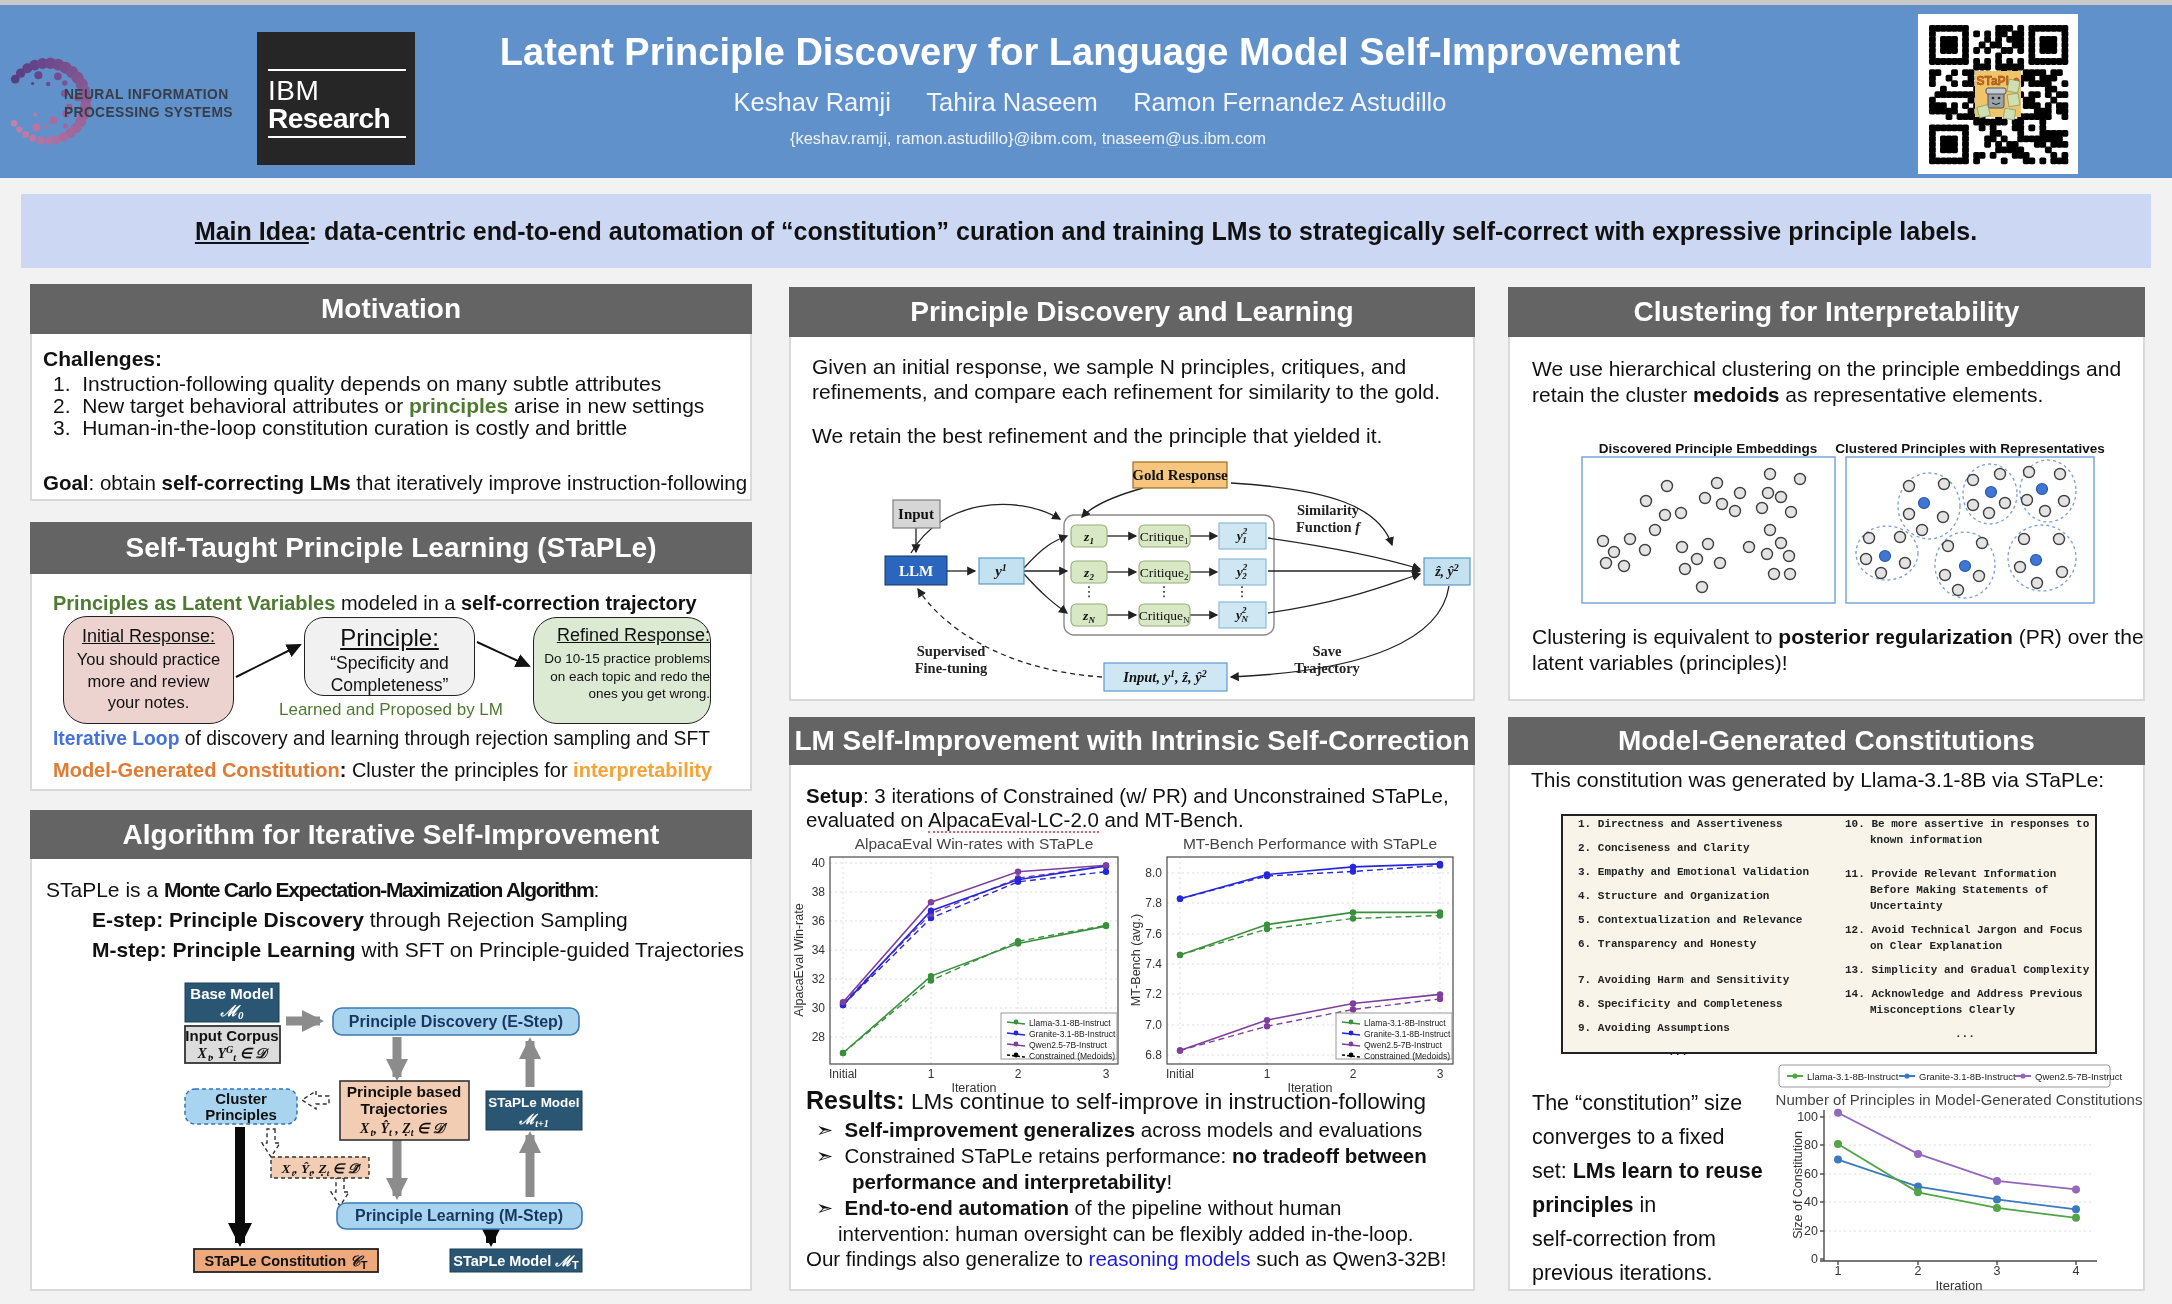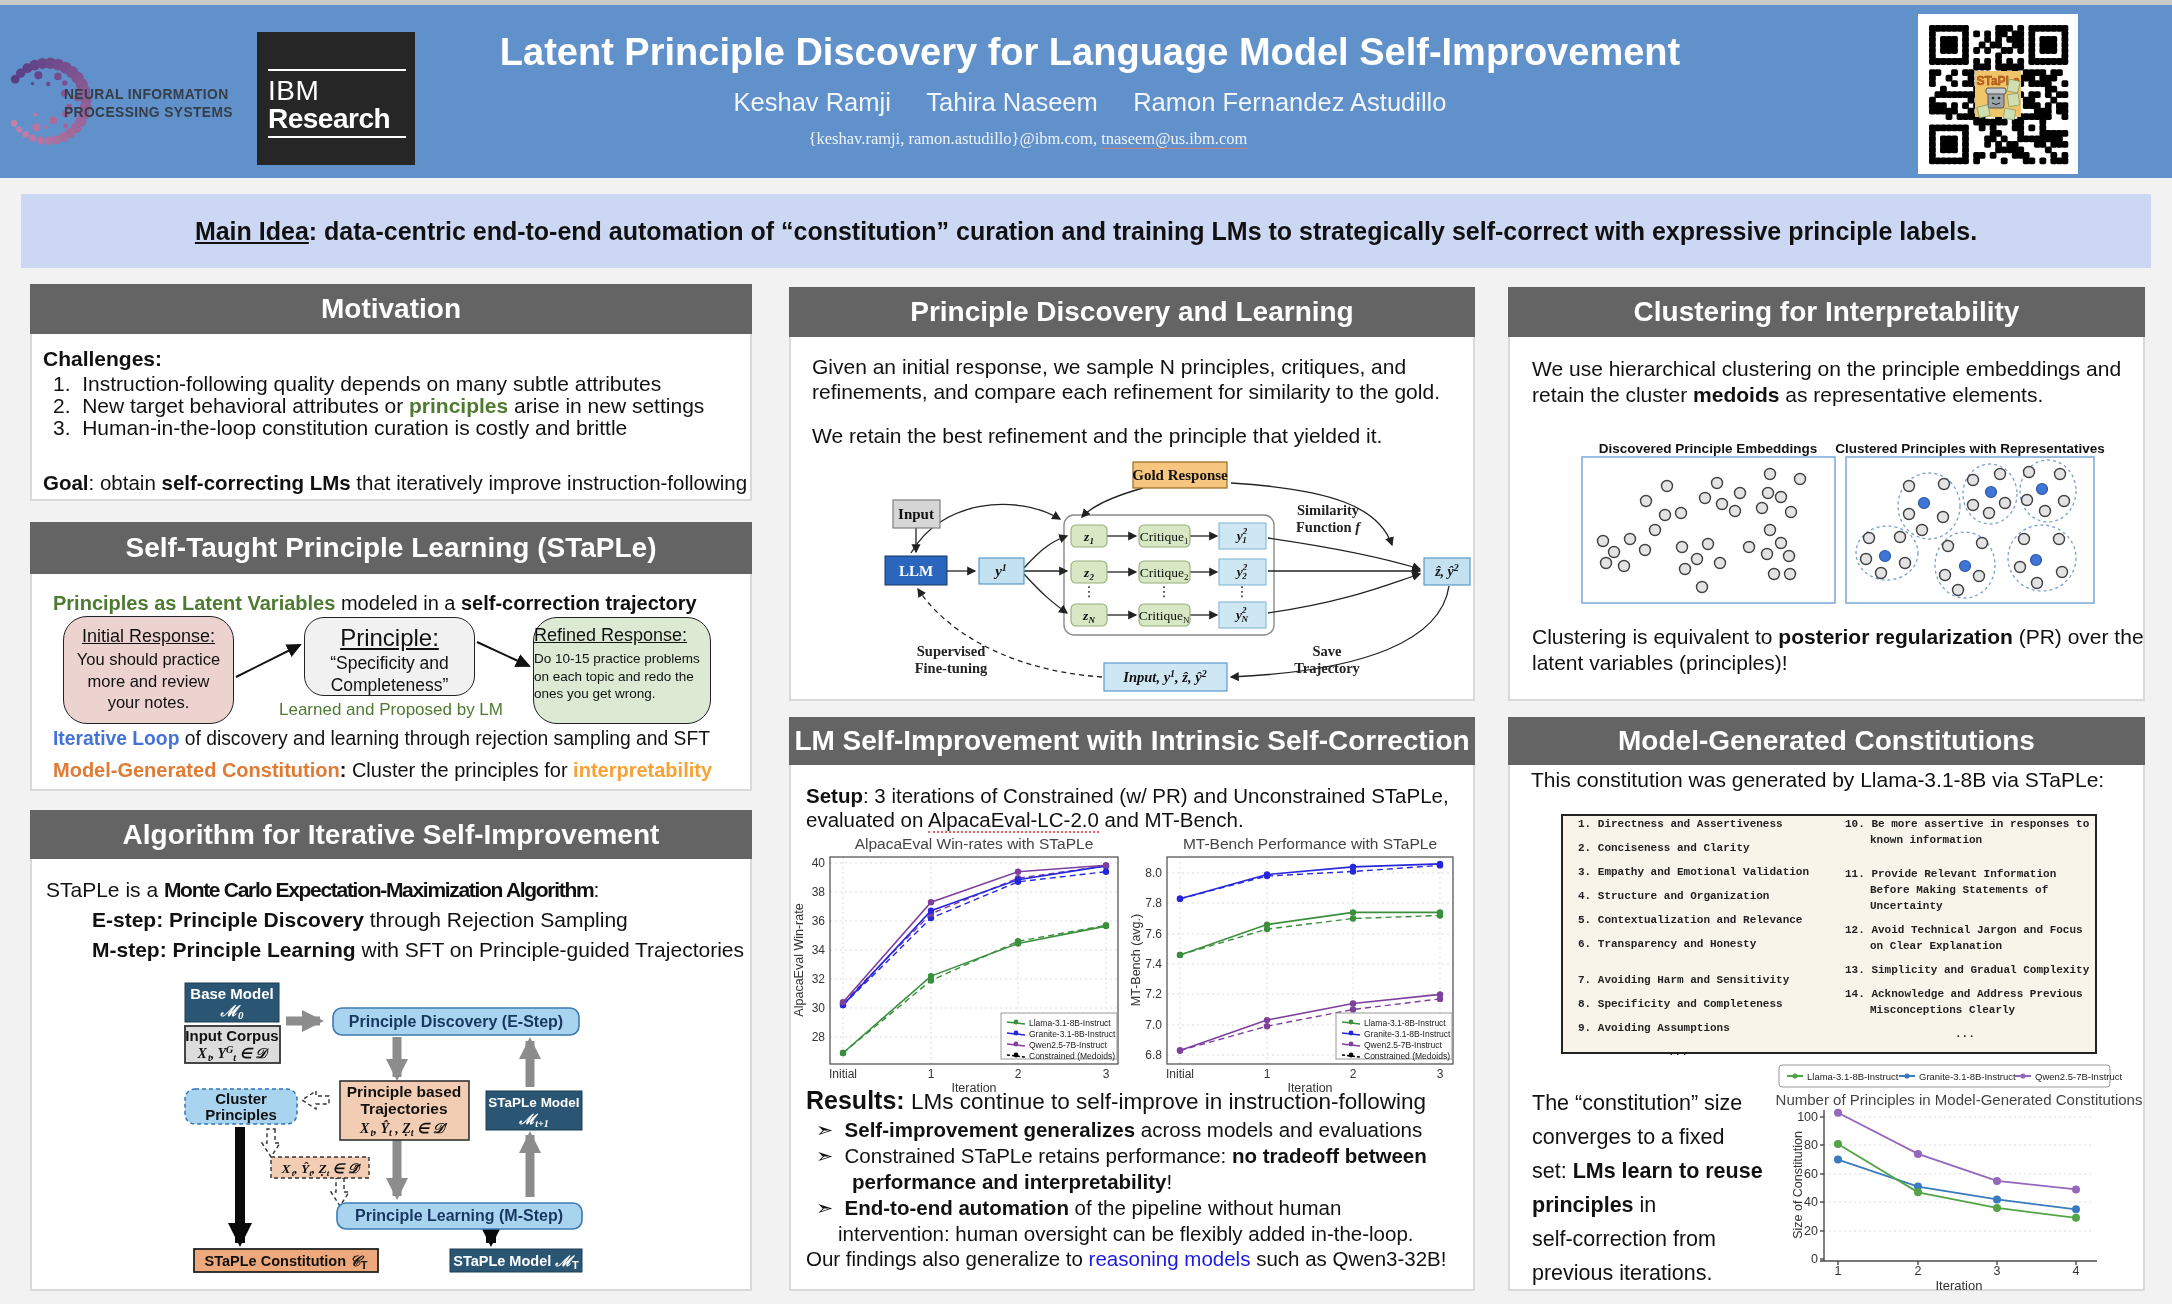--- a/index.html
+++ b/index.html
@@ -68,21 +68,21 @@
 
   <div class="abs" style="left:257px;top:27px;width:158px;height:133px;background:#262626">
     <div class="abs" style="left:11px;right:9px;top:37px;height:2px;background:#fff"></div>
     <div class="abs" style="left:11px;top:43px;font-size:28px;color:#fff;letter-spacing:0.5px">IBM</div>
     <div class="abs" style="left:11px;top:71px;font-size:28px;font-weight:bold;color:#fff;letter-spacing:-0.5px">Research</div>
     <div class="abs" style="left:11px;right:9px;top:104px;height:2px;background:#fff"></div>
   </div>
 
   <div class="abs" style="left:492px;top:26px;width:1196px;text-align:center;color:#fff;font-size:38px;font-weight:bold;letter-spacing:0px;white-space:nowrap">Latent Principle Discovery for Language Model Self-Improvement</div>
   <div class="abs" style="left:492px;top:83px;width:1196px;text-align:center;color:#f2f6fb;font-size:25.5px;white-space:nowrap">Keshav Ramji&nbsp;&nbsp;&nbsp;&nbsp;&nbsp;Tahira Naseem&nbsp;&nbsp;&nbsp;&nbsp;&nbsp;Ramon Fernandez Astudillo</div>
-  <div class="abs" style="left:400px;top:124px;width:1256px;text-align:center;color:#eef3f9;font-size:16.5px;font-family:Liberation Serif, serif">{keshav.ramji, ramon.astudillo}@ibm.com, <span style="border-bottom:1.5px dotted #cc8888">tnaseem@us.ibm.com</span></div>
+  <div class="abs" style="left:400px;top:124px;width:1256px;text-align:center;color:#eef3f9;font-size:16.5px;font-family:Liberation Sans, sans-serif">{keshav.ramji, ramon.astudillo}@ibm.com, <span style="border-bottom:1.5px dotted #cc8888">tnaseem@us.ibm.com</span></div>
 
   <svg class="abs" style="left:1918px;top:9px" width="160" height="160" viewBox="0 0 160 160">
     <rect x="0" y="0" width="160" height="160" fill="#fff"></rect>
     <g transform="translate(11,11)" fill="#000">
         <rect x="0.0" y="0.0" width="6.8" height="6.8" rx="1.8"></rect>
 <rect x="5.5" y="0.0" width="6.8" height="6.8" rx="1.8"></rect>
 <rect x="11.0" y="0.0" width="6.8" height="6.8" rx="1.8"></rect>
 <rect x="16.6" y="0.0" width="6.8" height="6.8" rx="1.8"></rect>
 <rect x="22.1" y="0.0" width="6.8" height="6.8" rx="1.8"></rect>
 <rect x="27.6" y="0.0" width="6.8" height="6.8" rx="1.8"></rect>
@@ -414,21 +414,21 @@
   <div class="abs" style="left:21px;top:68px;font-size:20px;color:#111"><b class="g">Principles as Latent Variables</b> modeled in a <b>self-correction trajectory</b></div>
   <div class="abs" style="left:31px;top:92px;width:171px;height:108px;background:#ecd3d0;border:1.6px solid #222;border-radius:24px;text-align:center;padding-top:9px">
     <div style="font-size:18px;text-decoration:underline;color:#111">Initial Response:</div>
     <div style="font-size:16.5px;color:#111;line-height:21.5px;margin-top:2px">You should practice<br>more and review<br>your notes.</div>
   </div>
   <div class="abs" style="left:272px;top:93px;width:171px;height:79px;background:#f1f1f1;border:1.6px solid #222;border-radius:20px;text-align:center;padding-top:6px">
     <div style="font-size:24px;text-decoration:underline;color:#111">Principle:</div>
     <div style="font-size:17.5px;color:#111;line-height:22px">“Specificity and<br>Completeness”</div>
   </div>
   <div class="abs" style="left:247px;top:176px;width:224px;text-align:center;font-size:17px;color:#4e7a31">Learned and Proposed by LM</div>
-  <div class="abs" style="left:501px;top:93px;width:178px;height:107px;background:#dcead4;border:1.6px solid #222;border-radius:24px;text-align:left;padding-top:7px">
+  <div class="abs" style="left:501px;top:93px;width:178px;height:107px;background:#dcead4;border:1.6px solid #222;border-radius:24px;text-align:right;padding-top:7px">
     <div style="font-size:18px;text-decoration:underline;color:#111">Refined Response:</div>
     <div style="font-size:13.5px;color:#111;line-height:17.5px;margin-top:4px">Do 10-15 practice problems<br>on each topic and redo the<br>ones you get wrong.</div>
   </div>
   <svg class="abs" style="left:0;top:0" width="722" height="269" viewBox="0 0 722 269">
     <defs>
         <marker id="ah" markerWidth="8" markerHeight="7" refX="6.5" refY="3.5" orient="auto">
           <path d="M0,0 L7.5,3.5 L0,7 z" fill="#111"></path>
         </marker>
       </defs>
     <line x1="204" y1="153" x2="268" y2="121" stroke="#111" stroke-width="2" marker-end="url(#ah)"></line>

